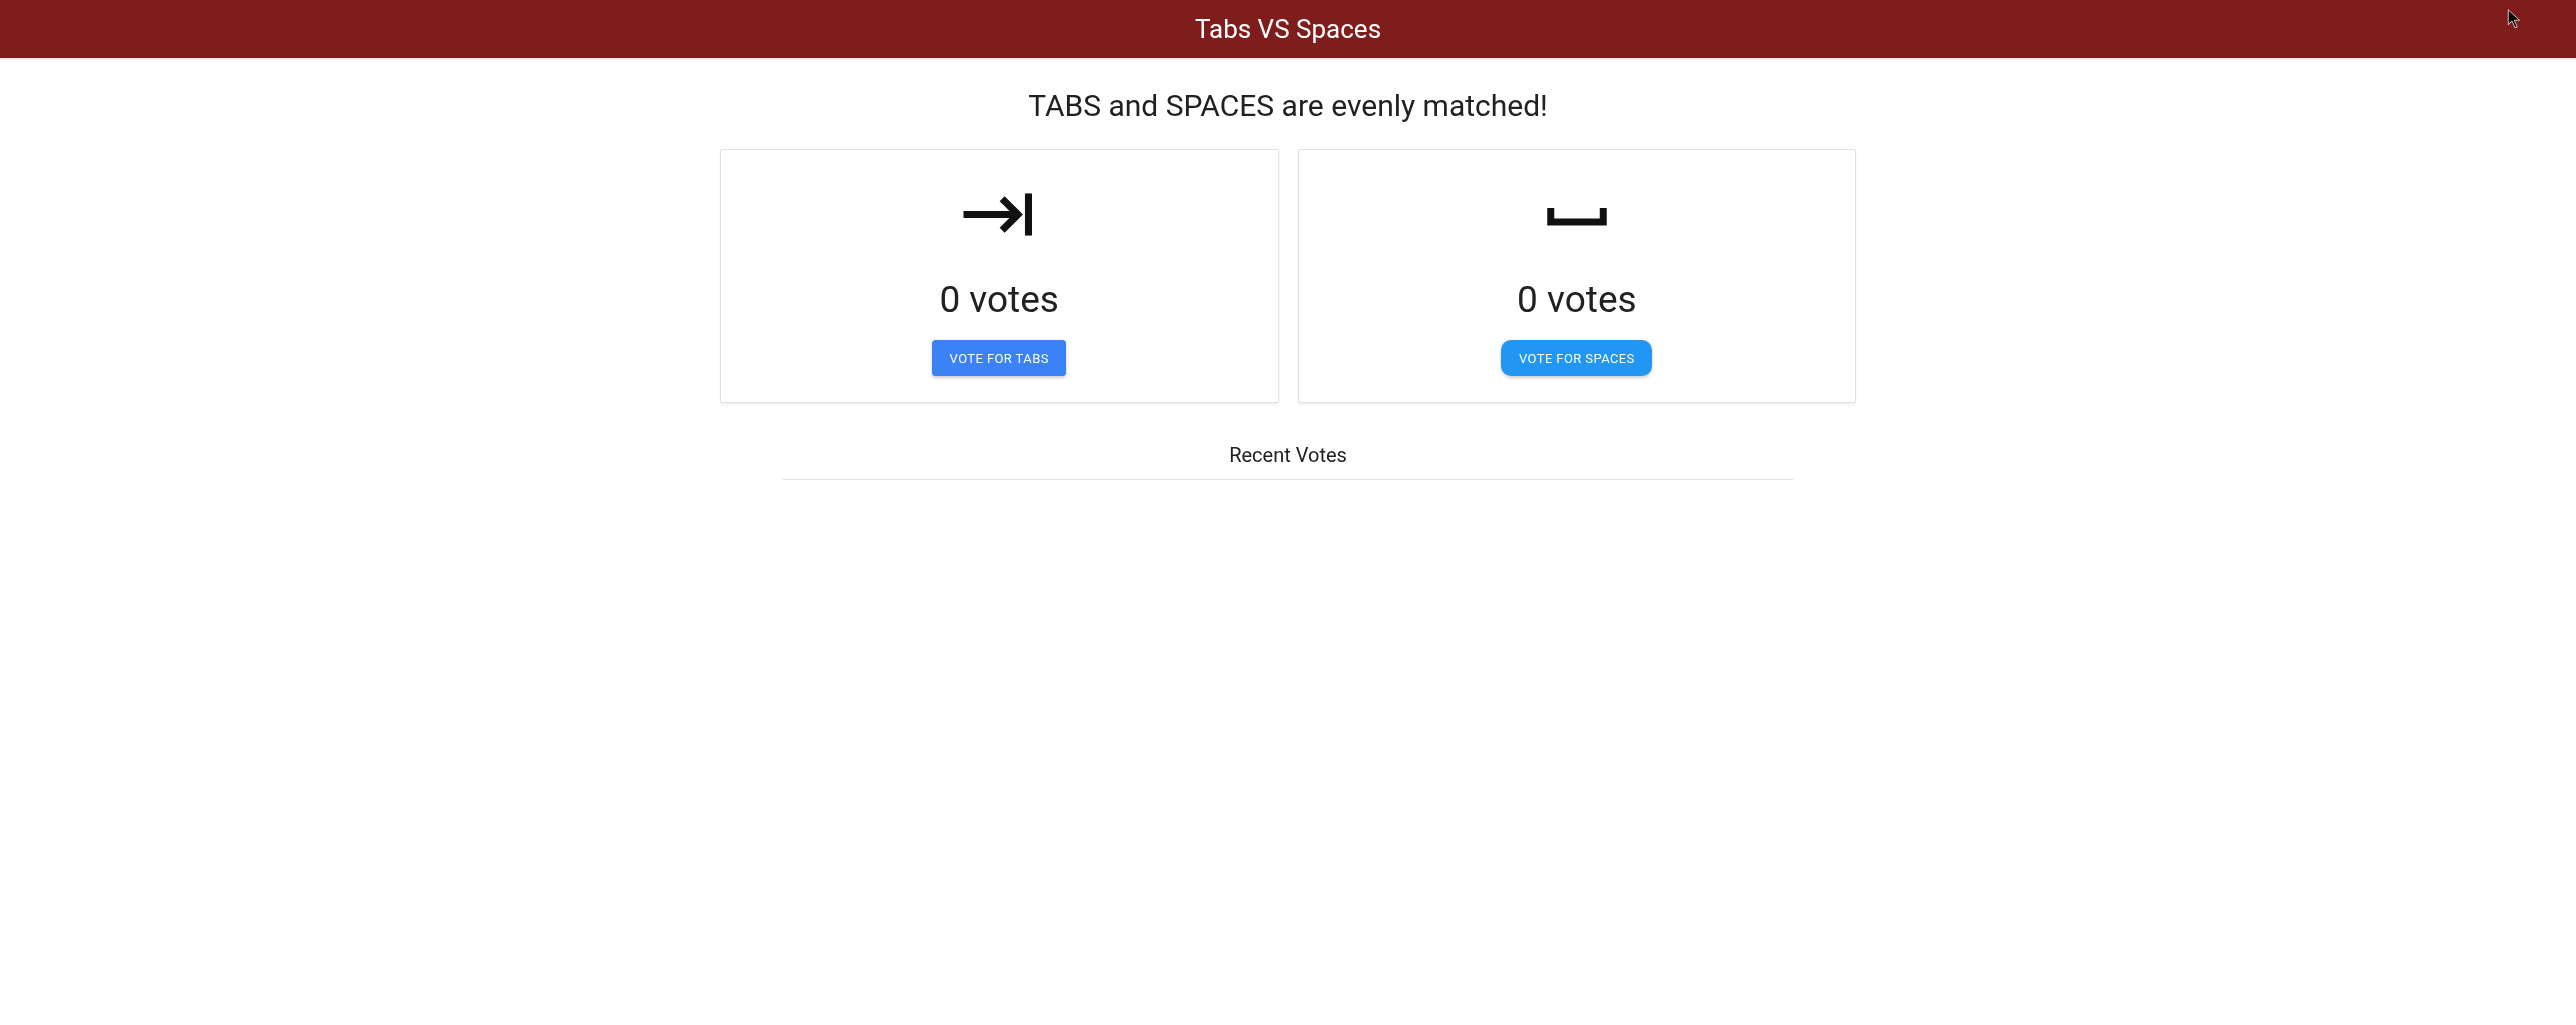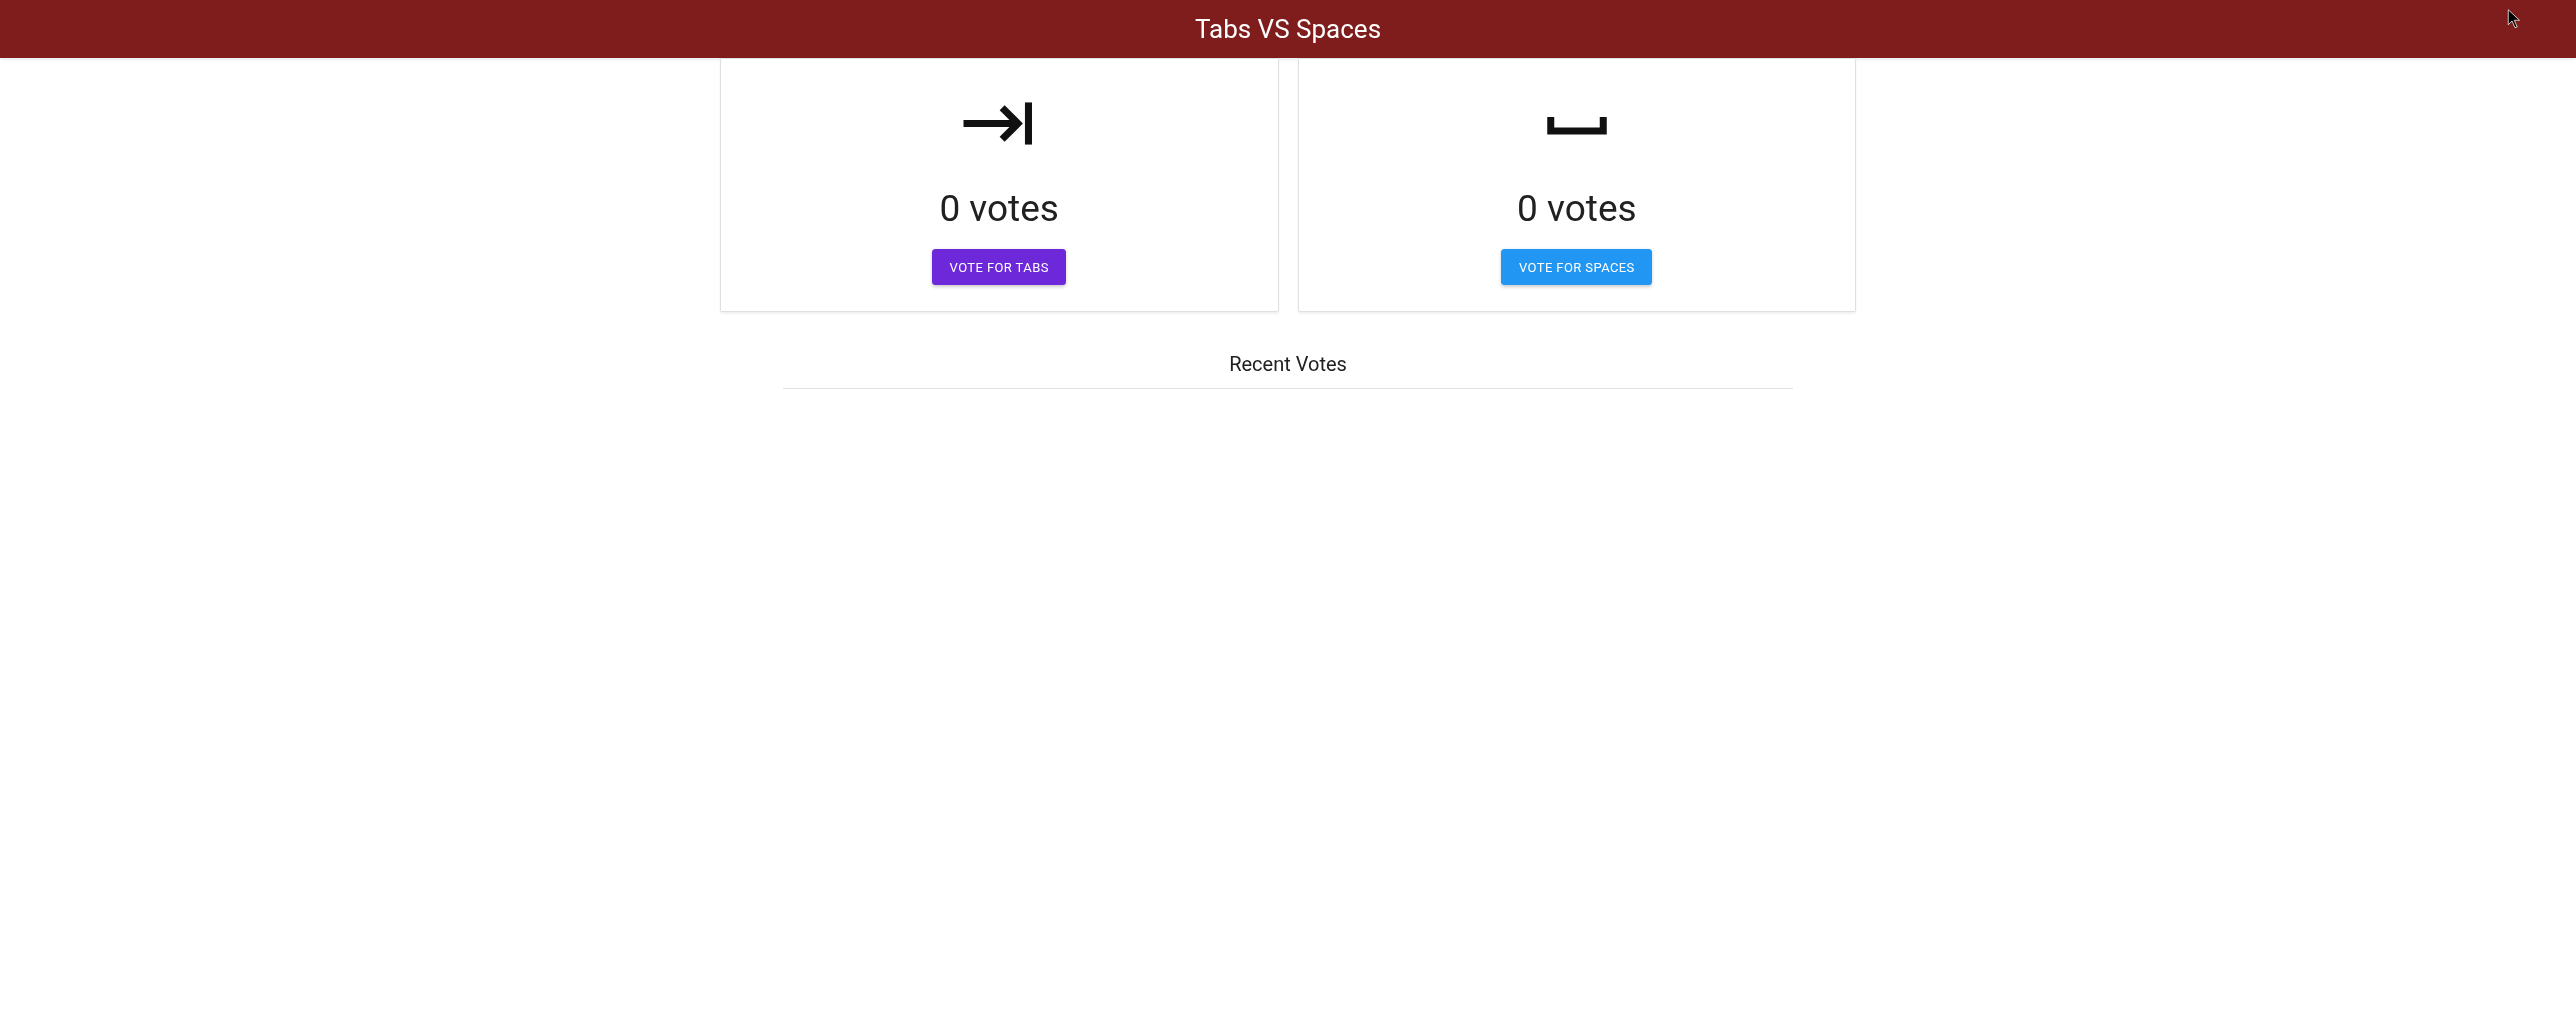--- a/index.html
+++ b/index.html
@@ -68,22 +68,22 @@
       color: #fff;
       font-size: 13px;
       letter-spacing: 0.4px;
       padding: 10.5px 17.5px;
       border-radius: 3.5px;
       cursor: pointer;
       box-shadow: 0 1.8px 3.5px rgba(0,0,0,0.2);
       text-transform: uppercase;
       font-family: inherit;
     }
-    .vote-btn.green { background: #6d28d9; text-align: right; }
-    .vote-btn.blue  { background: #2196f3; }
+    .vote-btn.green { background: #3b82f6; text-align: right; }
+    .vote-btn.blue  { background: #2196f3; border-radius: 10px; }
     .recent-wrap {
       max-width: 1035px;
       margin: 40px auto 0 auto;
       padding: 0 12.3px;
     }
     .recent-title {
       text-align: center;
       font-size: 20px;
       font-weight: 400;
       margin-bottom: 12.3px;
@@ -102,20 +102,21 @@
     }
   </style>
 </head>
 <body>
 
 <div class="header-bar">
   <span>Tabs VS Spaces</span>
 </div>
 
 <div class="container">
+  <h2 class="headline">TABS and SPACES are evenly matched!</h2>
 
   <div class="cards-row">
 
     <div class="card">
       <div class="icon-slot">
         <svg width="79" height="53" viewBox="0 0 90 60">
           <line x1="4" y1="30" x2="66" y2="30" stroke="#111" stroke-width="8"></line>
           <polyline points="48,12 66,30 48,48" fill="none" stroke="#111" stroke-width="8"></polyline>
           <line x1="78" y1="6" x2="78" y2="54" stroke="#111" stroke-width="8"></line>
         </svg>

